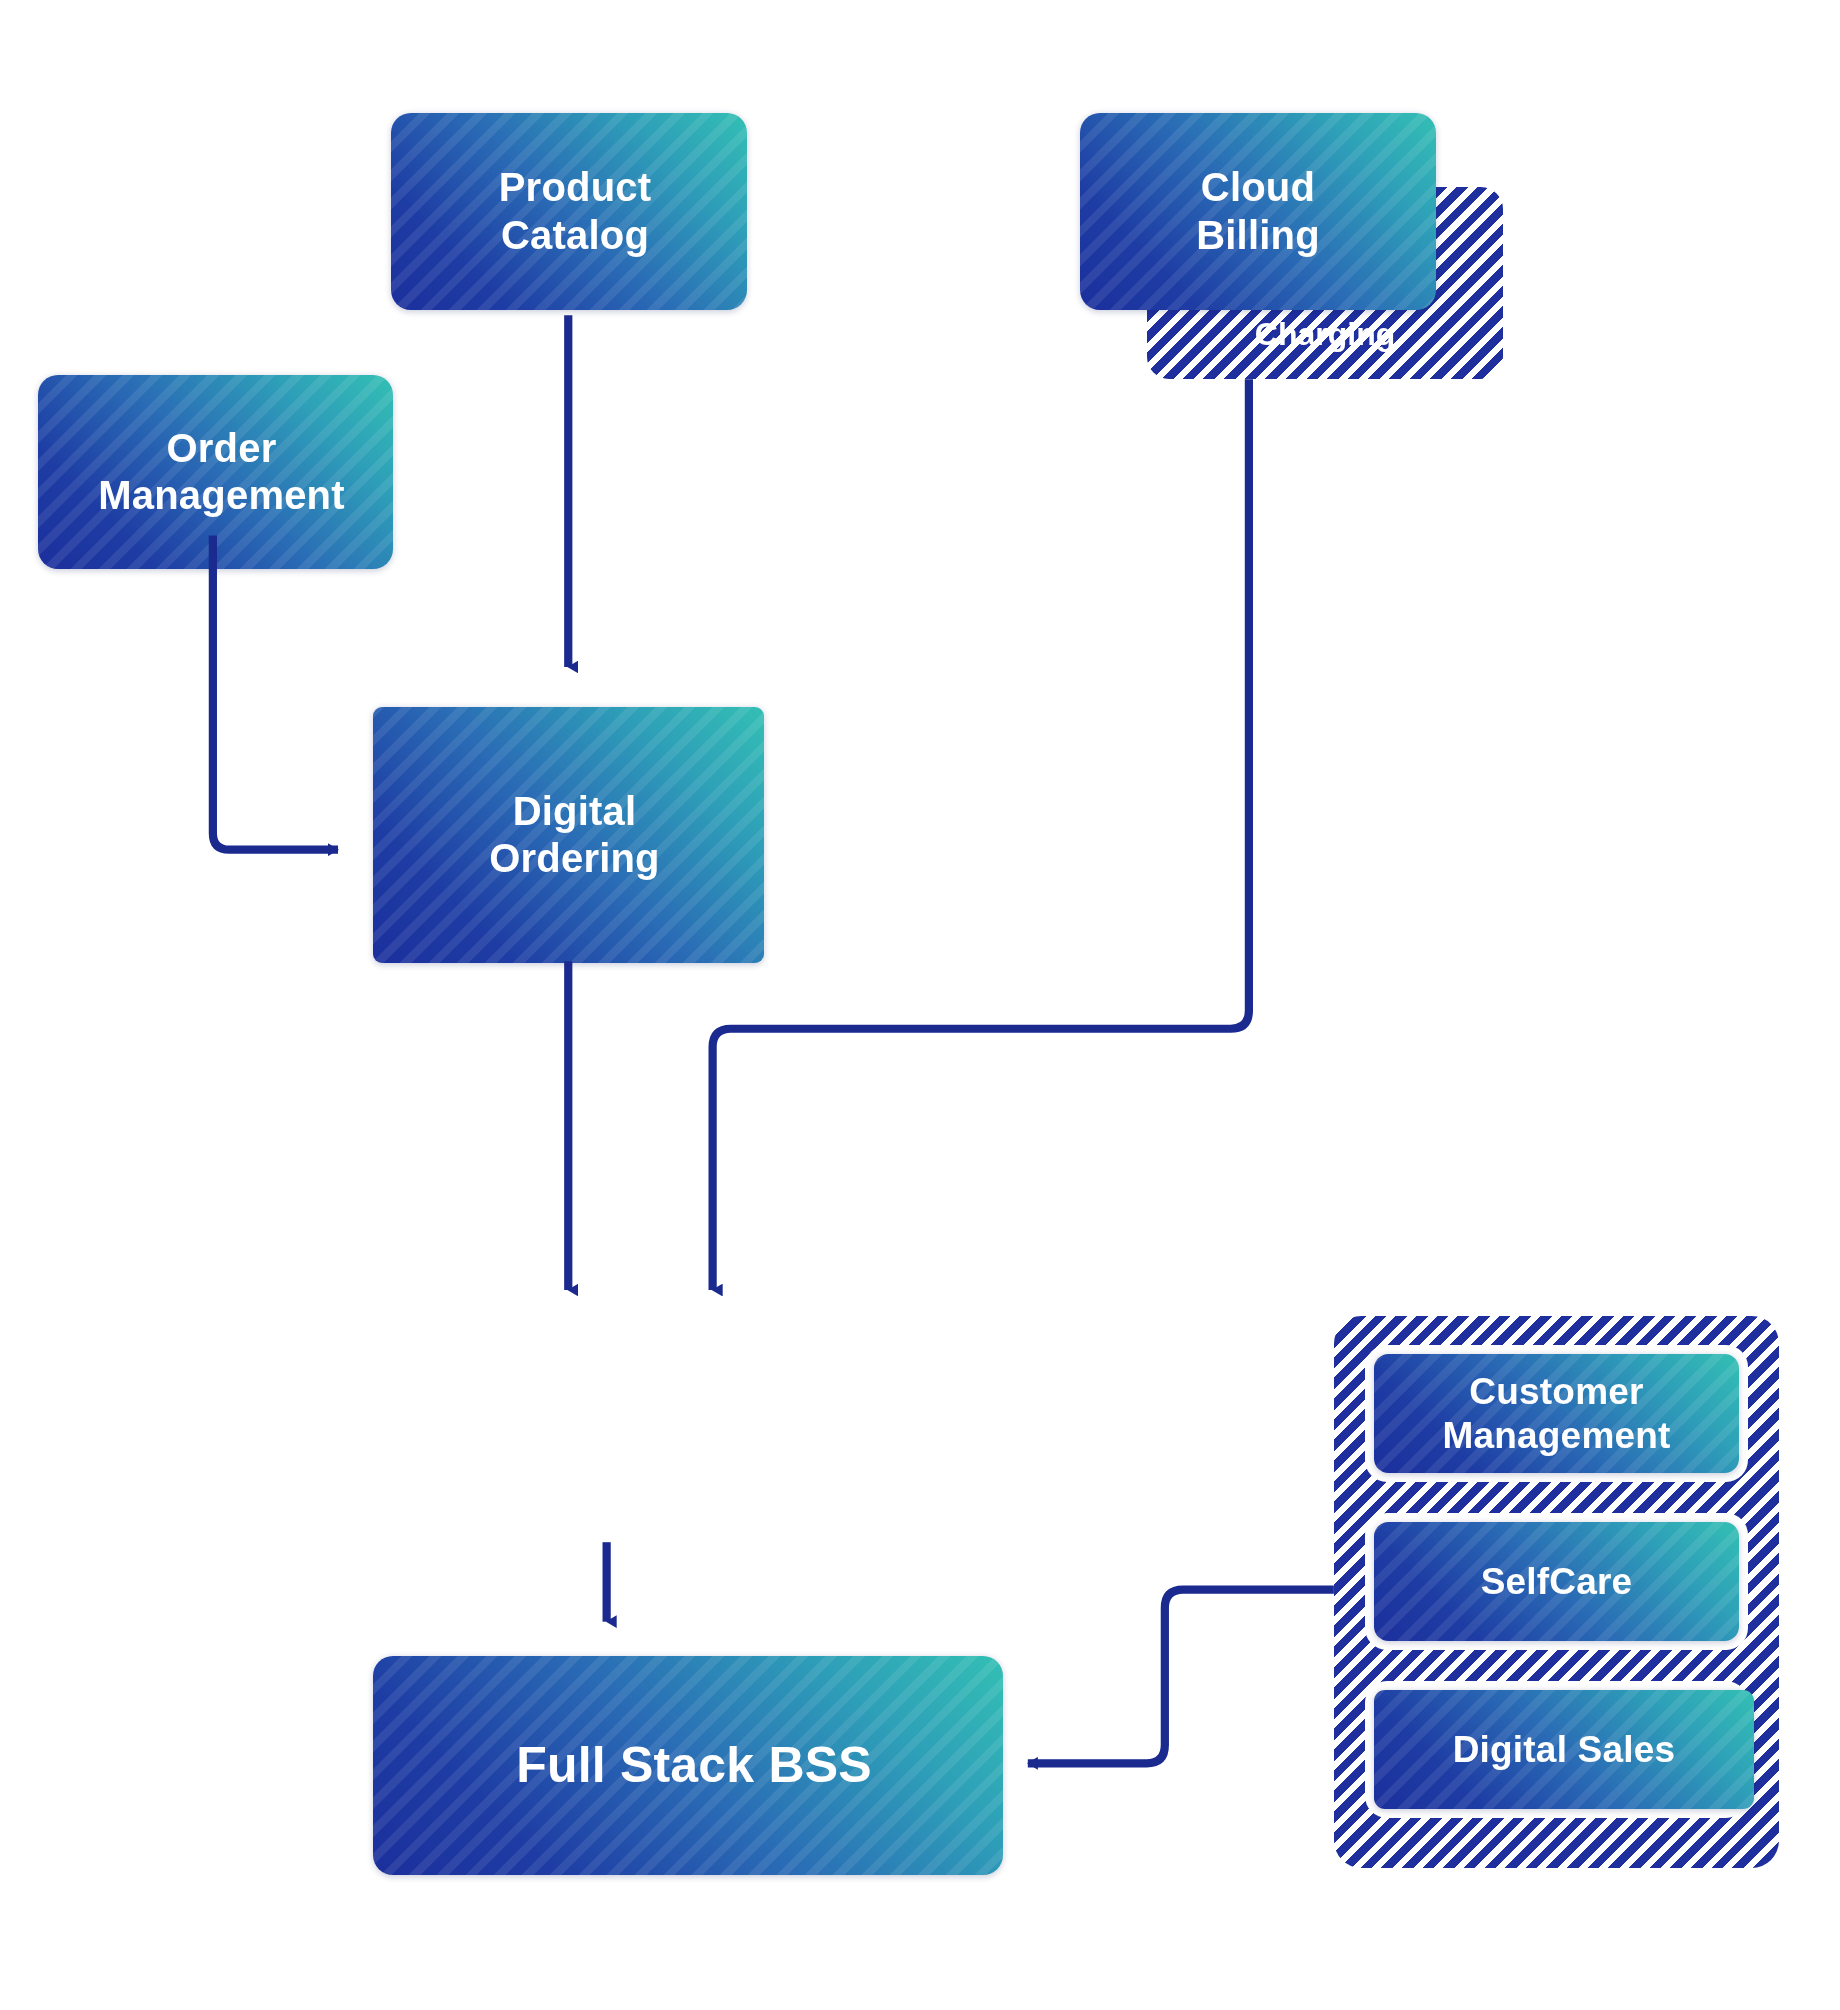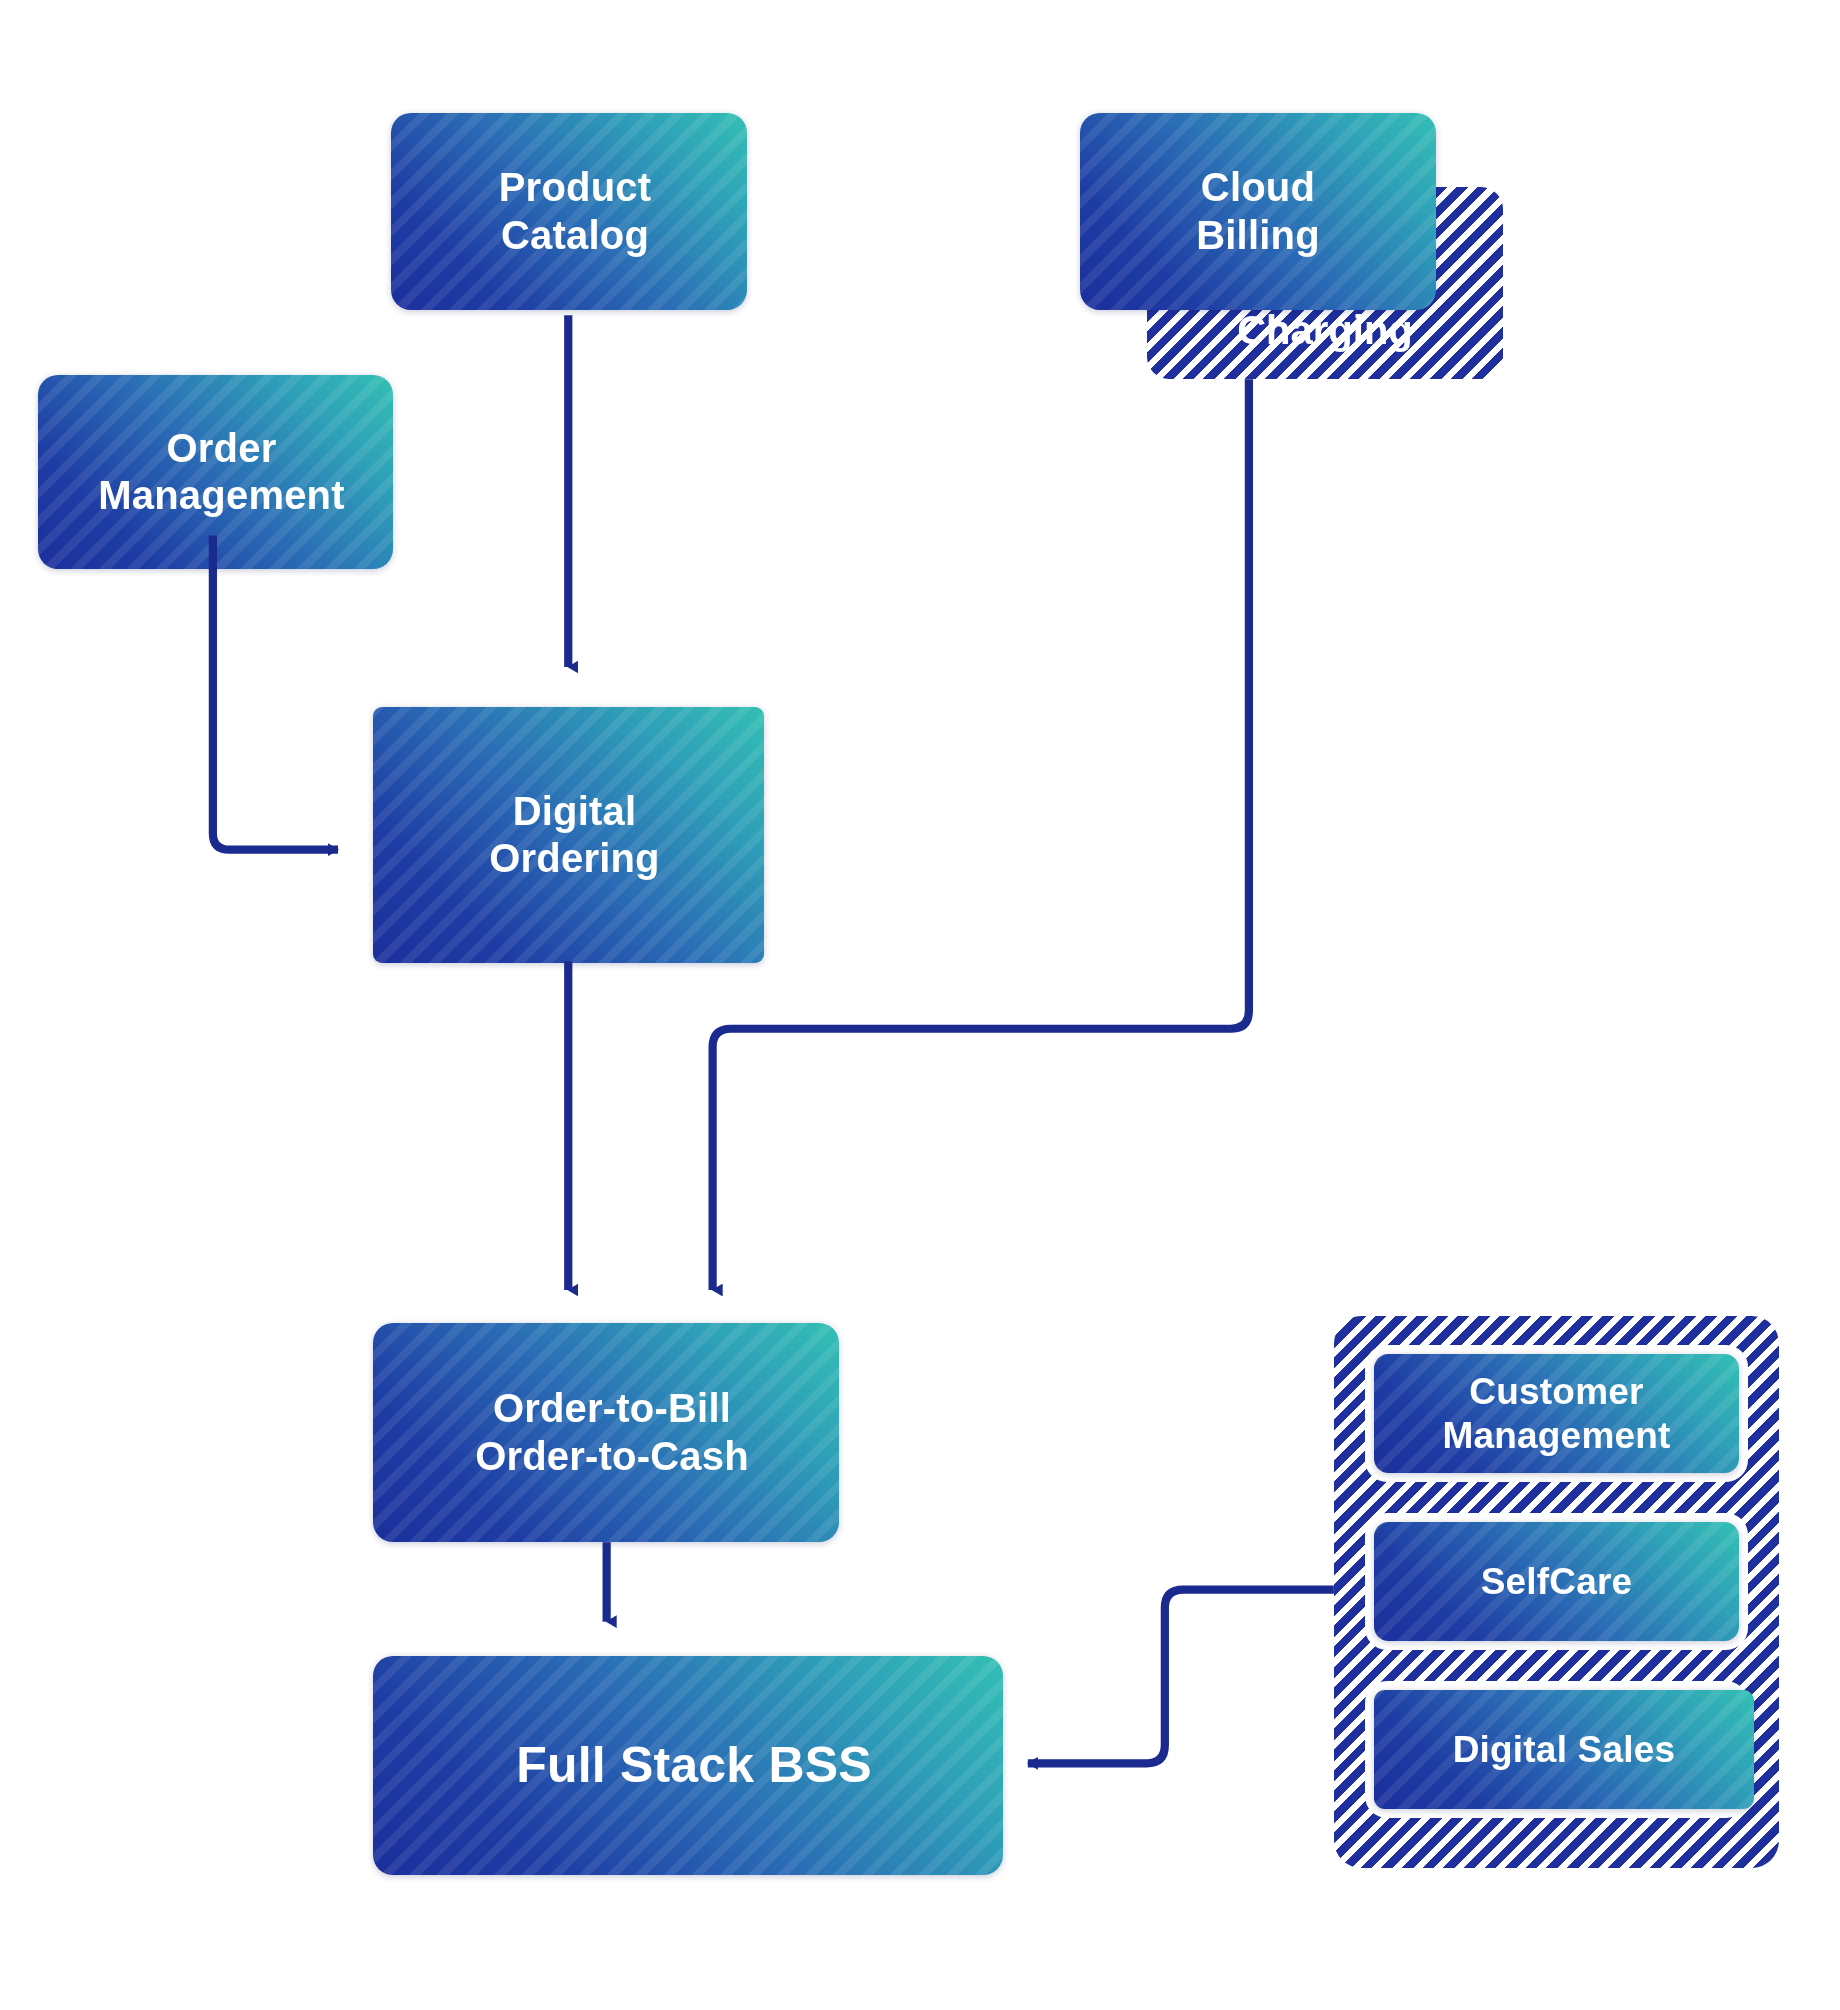--- a/index.html
+++ b/index.html
@@ -125,21 +125,21 @@
     <path d="M 622,1052 L 622,1412" fill="none" stroke="#1b2a8f" stroke-width="9" stroke-linecap="butt" marker-end="url(#ah-down)"></path>
 
     <path d="M 1367,415 L 1367,1106 Q 1367,1126 1347,1126 L 800,1126 Q 780,1126 780,1146 L 780,1412" fill="none" stroke="#1b2a8f" stroke-width="9" stroke-linecap="butt" marker-end="url(#ah-down)"></path>
 
     <path d="M 664,1688 L 664,1775" fill="none" stroke="#1b2a8f" stroke-width="9" stroke-linecap="butt" marker-end="url(#ah-down)"></path>
 
     <path d="M 1460,1740 L 1295,1740 Q 1275,1740 1275,1760 L 1275,1910 Q 1275,1930 1255,1930 L 1125,1930" fill="none" stroke="#1b2a8f" stroke-width="9" stroke-linecap="butt" marker-end="url(#ah-left)"></path>
   </svg>
 
   <div class="hatch z-hatch-back" style="left:1147px; top:187px; width:356px; height:192px; border-radius:22px;">
-    <div class="hatch-label" style="bottom:25.6px; font-size:40px;">Charging</div>
+    <div class="hatch-label" style="bottom:25.6px; font-size:32px;">Charging</div>
   </div>
 
   <div class="node z-node" style="left:38px; top:336px; width:355px; height:194px; font-size:40px;margin-top:39px;">
     <span class="label">Order
 Management</span>
   </div>
 
   <div class="node z-node" style="left:391px; top:113px; width:356px; height:197px; font-size:40px;">
     <span class="label">Product
 Catalog</span>
@@ -148,24 +148,20 @@
   <div class="node z-node-top" style="left:1080px; top:113px; width:356px; height:197px; font-size:40px;justify-content:center;">
     <span class="label">Cloud
 Billing</span>
   </div>
 
   <div class="node z-node" style="left:373px; top:707px; width:391px; height:256px; font-size:40px;border-radius:9px;">
     <span class="label">Digital
 Ordering</span>
   </div>
 
-  <div class="node z-node" style="left:373px; top:1323px; width:466px; height:219px; font-size:40px;">
-    <span class="label">Order-to-Bill
-Order-to-Cash</span>
-  </div>
 
   <div class="node z-node" style="left:373px; top:1656px; width:630px; height:219px; font-size:50px;">
     <span class="label">Full Stack BSS</span>
   </div>
 
   <div class="hatch z-group" style="left:1334px; top:1316px; width:445px; height:552px; border-radius:27.4px;">
   </div>
 
   <div class="group-gutter z-group" style="left:1365px; top:1345px; width:383px; height:137px; z-index:3; border-radius:22px;"></div>
   <div class="group-gutter z-group" style="left:1365px; top:1513px; width:383px; height:137px; z-index:3; border-radius:22px;"></div>

